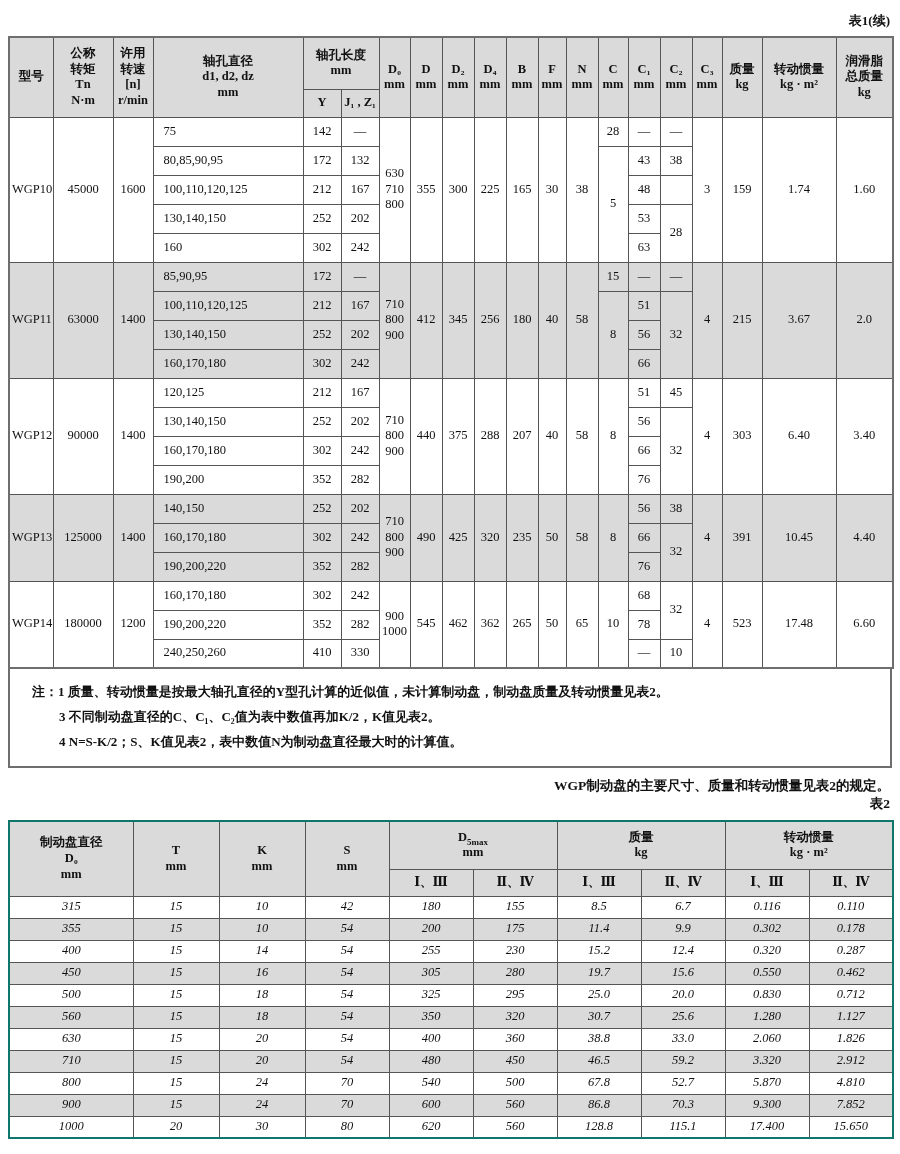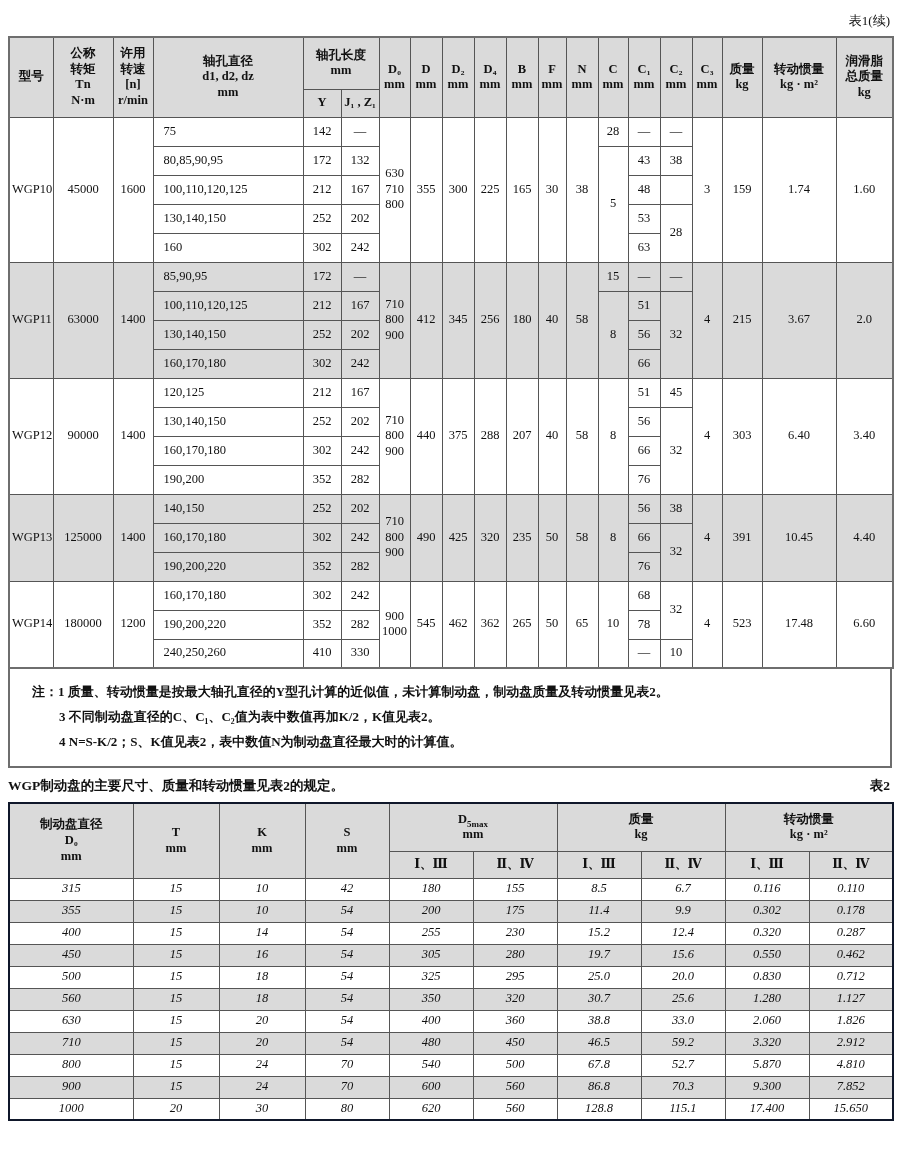--- a/index.html
+++ b/index.html
@@ -1,44 +1,44 @@
 <!DOCTYPE html>
 <html><head>
 <meta charset="utf-8">
 <style>
   html,body{margin:0;padding:0;background:#fff;}
   body{
     width:900px;height:1154px;box-sizing:border-box;padding:8px;
     font-family:"Liberation Serif","DejaVu Serif",serif;color:#111;
   }
-  .cap1{text-align:right;font-weight:normal;font-size:13px;padding:4px 2px 6px 0;}
+  .cap1{text-align:right;font-weight:bold;font-size:13px;padding:4px 2px 6px 0;}
   table{border-collapse:collapse;table-layout:fixed;width:884px;}
   table.t1{border:2px solid #6e6e6e;}
-  table.t2{border:2px solid #0f172a;}
+  table.t2{border:2px solid #0f766e;}
   th,td{
     border:1px solid #555;padding:0 2px;text-align:center;vertical-align:middle;
     font-size:12.5px;line-height:1.25;overflow:hidden;
   }
   th{background:#dadada;font-weight:bold;white-space:pre-line;}
   .t1 thead tr.h1{height:52px;}
   .t1 thead tr.h2{height:28px;}
   .t1 tbody tr{height:29px;}
   td.pre{white-space:pre-line;}
   td.l{text-align:left;padding-left:10px;}
   tr.g td{background:#dadada;}
   .notes{
     border:2px solid #6e6e6e;border-top:none;width:884px;box-sizing:border-box;
     padding:10px 10px 12px 22px;font-weight:bold;font-size:13px;line-height:25px;
   }
   .note-line{padding-left:27px;}
   .note-line.first{padding-left:0;}
   .u{}
   .intro{
     display:flex;justify-content:space-between;align-items:flex-end;
-    font-weight:bold;font-size:13.5px;padding:9px 2px 7px 0;width:884px;box-sizing:border-box;
+    font-weight:bold;font-size:13.5px;padding:9px 2px 7px 0;width:884px;box-sizing:border-box;flex-direction:column;
   }
   .t2 thead tr.h1{height:48px;}
   .t2 thead tr.h2{height:27px;}
   .t2 tbody tr{height:22px;font-style:italic;}
   .t2 tbody tr:nth-child(even) td{background:#dadada;}
   sub.sm{font-size:9px;line-height:0;text-align:right;}
 </style>
 </head>
 <body>
 

